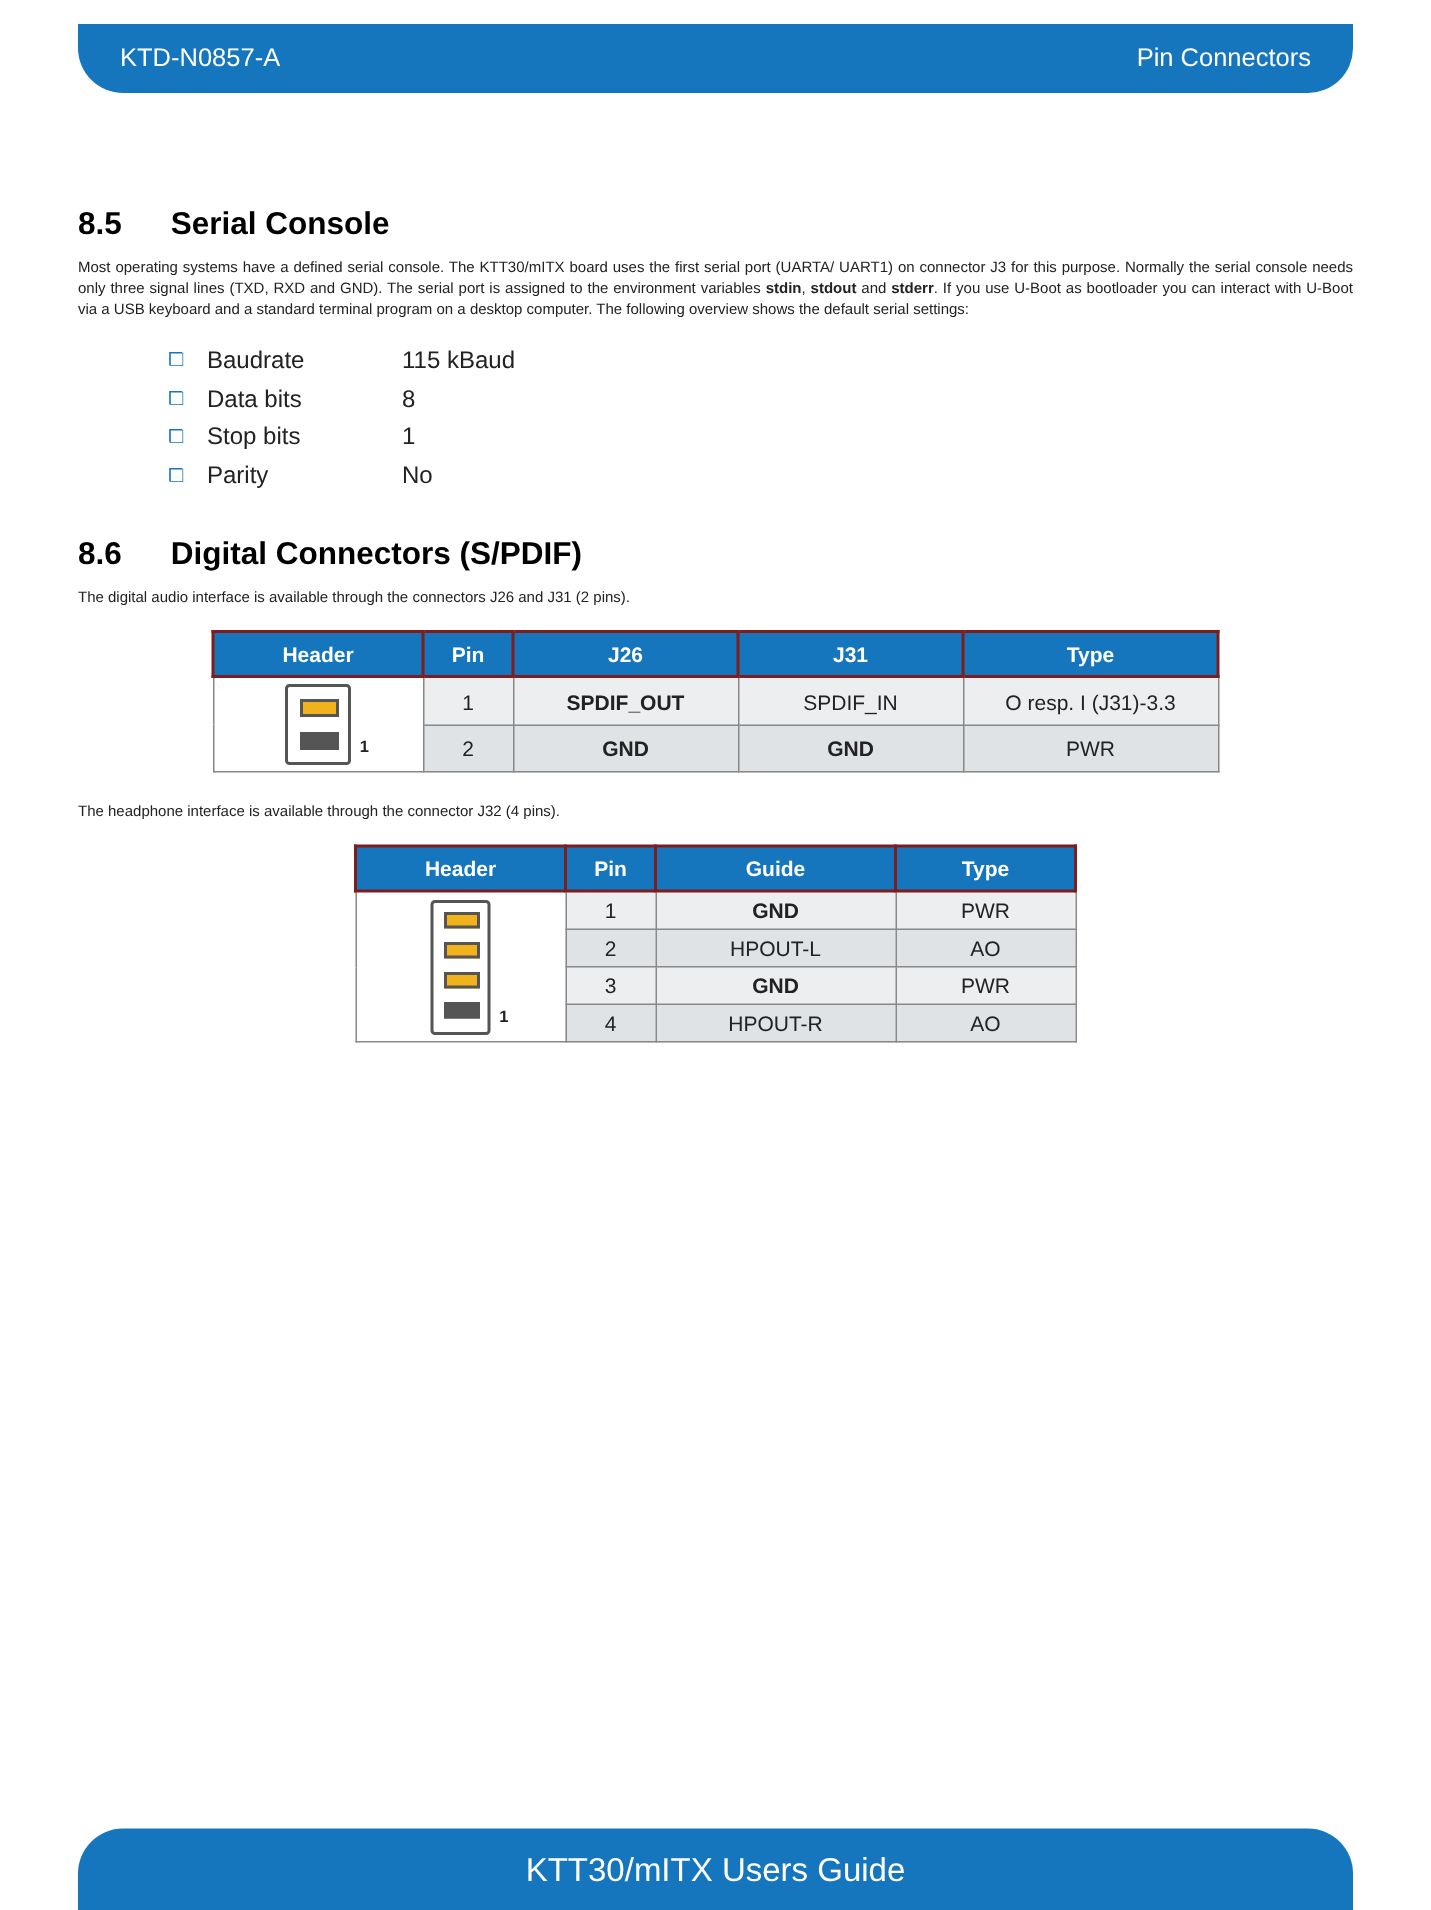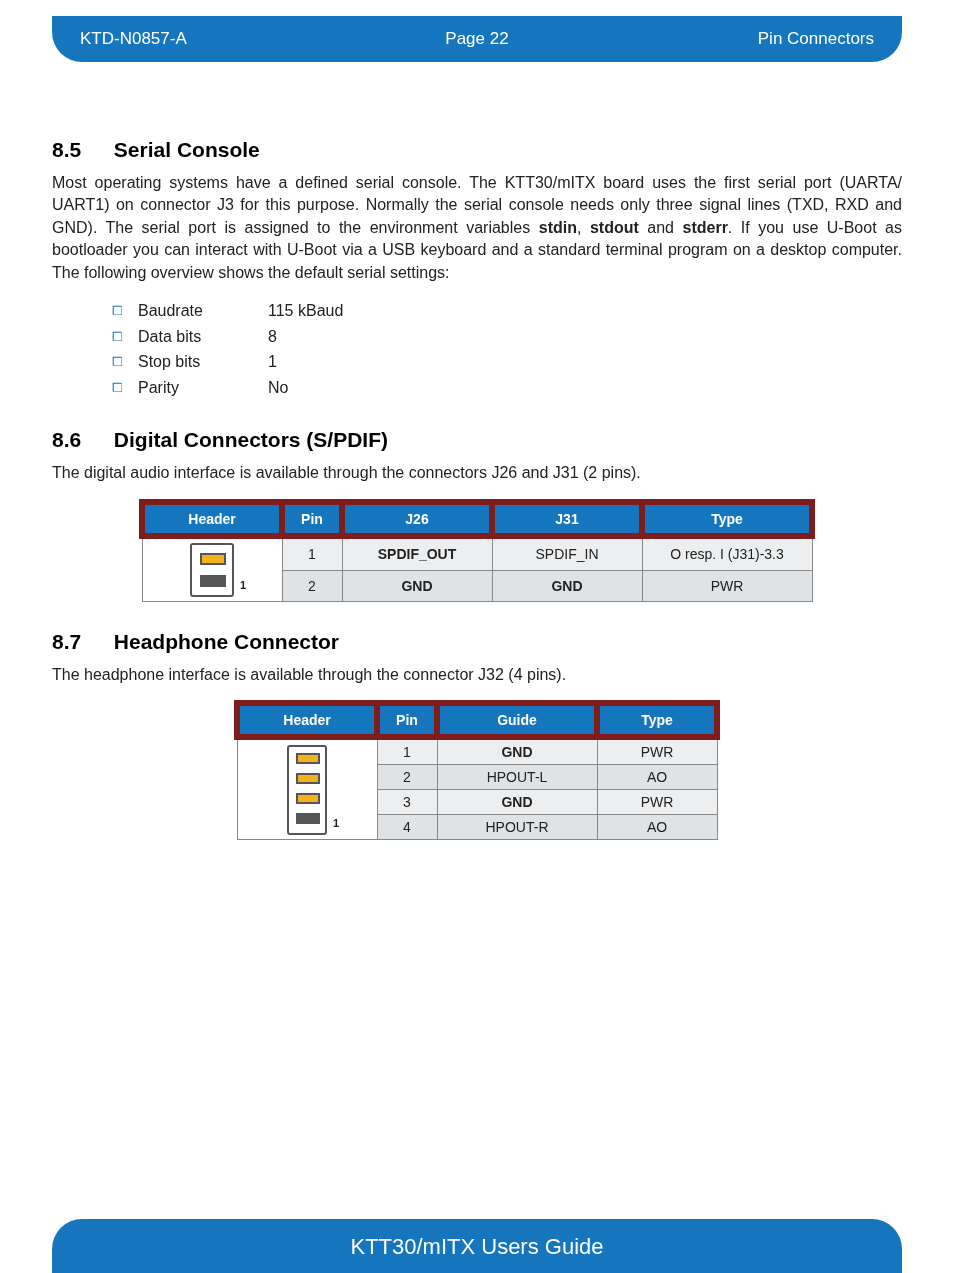--- a/index.html
+++ b/index.html
@@ -9,31 +9,31 @@
 .hdr .bar{position:absolute;left:52px;right:52px;top:0;height:46px;background:#1676bd;border-bottom-left-radius:30px;border-bottom-right-radius:30px;color:#fff;font-size:17px;display:flex;align-items:center;padding:0 28px;box-sizing:border-box}
 .hdr .left{flex:1;text-align:left}
 .hdr .mid{flex:1;text-align:center}
 .hdr .right{flex:1;text-align:right}
 
 .ftr{position:absolute;left:52px;right:52px;bottom:14px;height:56px;background:#1676bd;border-top-left-radius:30px;border-top-right-radius:30px;color:#fff;font-size:22px;display:flex;align-items:center;justify-content:center}
 
 .content{padding-top:48px;padding-bottom:80px}
 h2{color:#000000;font-size:21px;font-weight:700;margin:28px 0 10px}
 h2 .num{display:inline-block;width:56px}
-p.body{font-size:16px;line-height:1.4;text-align:justify;margin:6px 0 14px}
+p.body{font-size:10px;line-height:1.4;text-align:justify;margin:6px 0 14px}
 
 .bul{margin:4px 0 10px 60px}
 .bul .row{display:flex;align-items:flex-start;font-size:16px;line-height:1.6}
 .bul .row .ico{width:26px;color:#1676bd}
 .bul .row .lab{width:130px}
 .bul .row .val{}
 .bullet-icon:before{content:"❐";font-size:12px;position:relative;top:-1px;transform:scaleX(-1);display:inline-block}
 
 table.pins{border-collapse:collapse;margin:12px auto 20px;font-size:14px}
-table.pins th{background:#1676bd;color:#fff;font-weight:700;padding:6px 10px;border:6px solid #7f1d1d;text-align:center}
+table.pins th{background:#1676bd;color:#fff;font-weight:700;padding:6px 10px;border:2px solid #7f1d1d;text-align:center}
 table.pins td{border:1px solid #888;padding:4px 10px;text-align:center;vertical-align:middle}
 table.pins tr.ra td{background:#eceef0}
 table.pins tr.rb td{background:#e0e3e6}
 table.pins td.hdrimg{background:#fff!important}
 
 .conn2{display:inline-block;position:relative;width:40px;height:50px;border:2px solid #555;border-radius:3px;vertical-align:middle}
 .conn2 .pin{position:absolute;left:8px;width:22px;height:8px;border:2px solid #555}
 .conn2 .p1{top:8px;background:#f2b21b}
 .conn2 .p2{bottom:8px;background:#555}
 .conn2 .lbl{position:absolute;right:-14px;bottom:4px;font-size:11px;font-weight:700}
@@ -46,21 +46,20 @@
 .conn4 .lbl{position:absolute;right:-14px;bottom:4px;font-size:11px;font-weight:700}
 </style>
 </head>
 <body>
 
 <div class="page">
 
   <div class="hdr">
     <div class="bar">
       <div class="left">KTD-N0857-A</div>
-      <div class="mid">Page 22</div>
       <div class="right">Pin Connectors</div>
     </div>
   </div>
 
   <div class="content">
 
     <h2>
       <span class="num">8.5</span>
       <span>Serial Console</span>
     </h2>
@@ -127,24 +126,20 @@
       </tr>
       <tr class="rb">
         <td>2</td>
         <td style="font-weight:700">GND</td>
         <td style="font-weight:700">GND</td>
         <td>PWR</td>
       </tr>
     </tbody>
       </table>
 
-    <h2>
-      <span class="num">8.7</span>
-      <span>Headphone Connector</span>
-    </h2>
     <p class="body">The headphone interface is available through the connector J32 (4 pins).</p>
 
     <table class="pins">
       <colgroup>
           <col style="width:140px">
           <col style="width:60px">
           <col style="width:160px">
           <col style="width:120px">
         </colgroup>
       <tbody>

